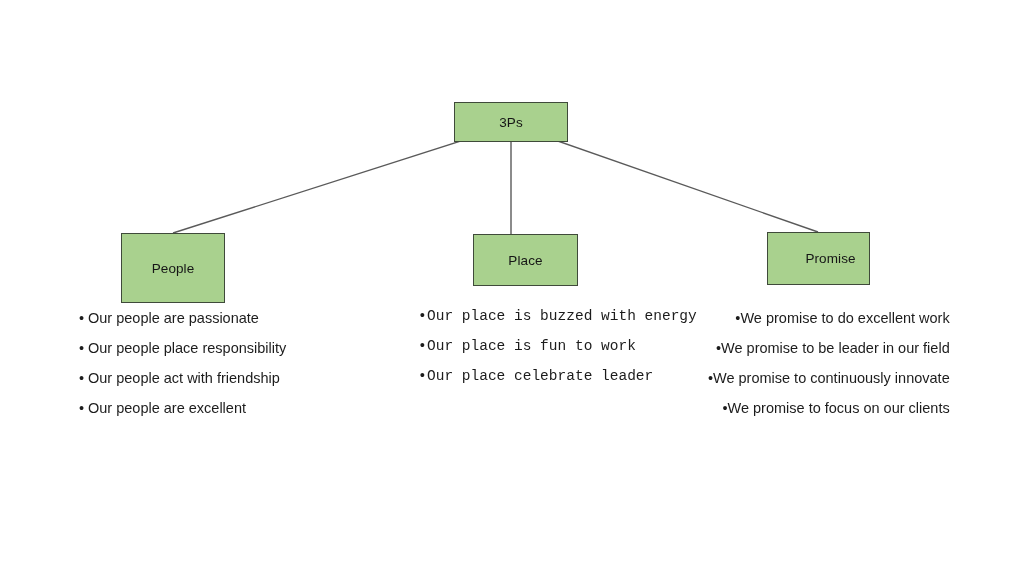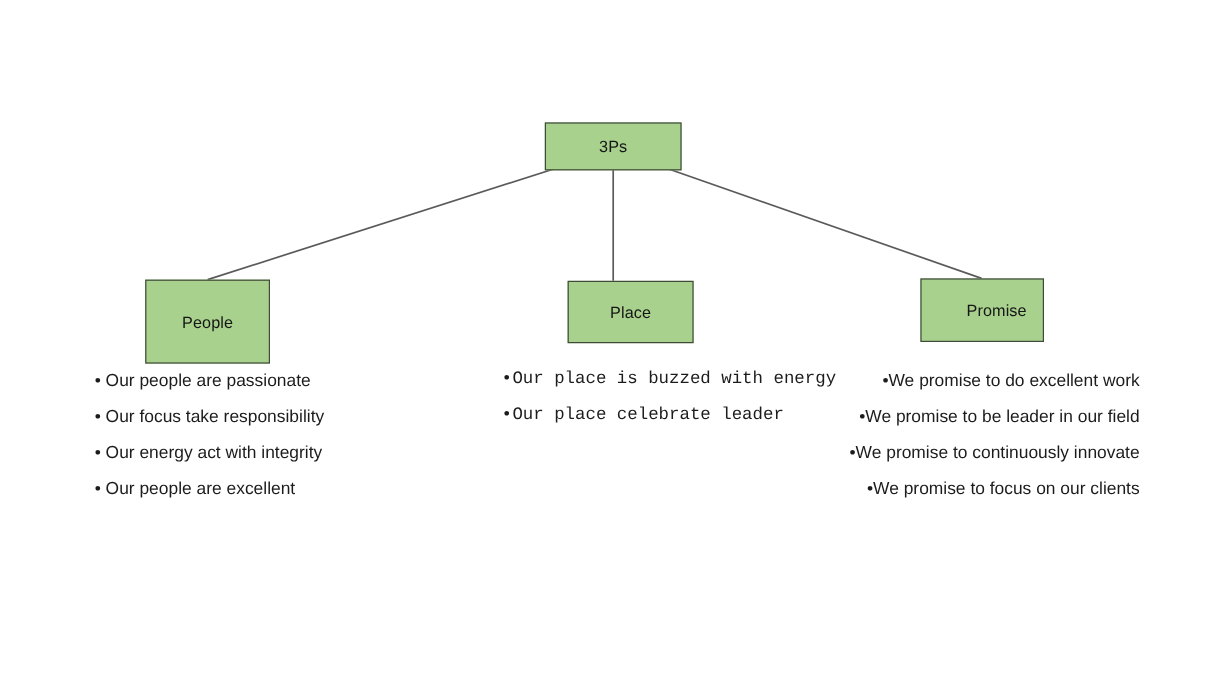--- a/index.html
+++ b/index.html
@@ -123,27 +123,28 @@
   <div id="node-place" class="node-box">
     <span>Place</span>
   </div>
 
   <div id="node-promise" class="node-box">
     <span>Promise</span>
   </div>
 
   <ul id="list-people" class="bullet-list">
     <li><span class="dot">•</span><span>Our people are passionate</span></li>
-    <li><span class="dot">•</span><span>Our focus take responsibility</span></li>
-    <li><span class="dot">•</span><span>Our energy act with integrity</span></li>
+    <li><span class="dot">•</span><span>Our people place responsibility</span></li>
+    <li><span class="dot">•</span><span>Our people act with friendship</span></li>
     <li><span class="dot">•</span><span>Our people are excellent</span></li>
   </ul>
 
   <ul id="list-place" class="bullet-list">
     <li><span class="dot">•</span><span>Our place is buzzed with energy</span></li>
+    <li><span class="dot">•</span><span>Our place is fun to work</span></li>
     <li><span class="dot">•</span><span>Our place celebrate leader</span></li>
   </ul>
 
   <ul id="list-promise" class="bullet-list">
     <li><span class="dot">•</span><span>We promise to do excellent work</span></li>
     <li><span class="dot">•</span><span>We promise to be leader in our field</span></li>
     <li><span class="dot">•</span><span>We promise to continuously innovate</span></li>
     <li><span class="dot">•</span><span>We promise to focus on our clients</span></li>
   </ul>
 

